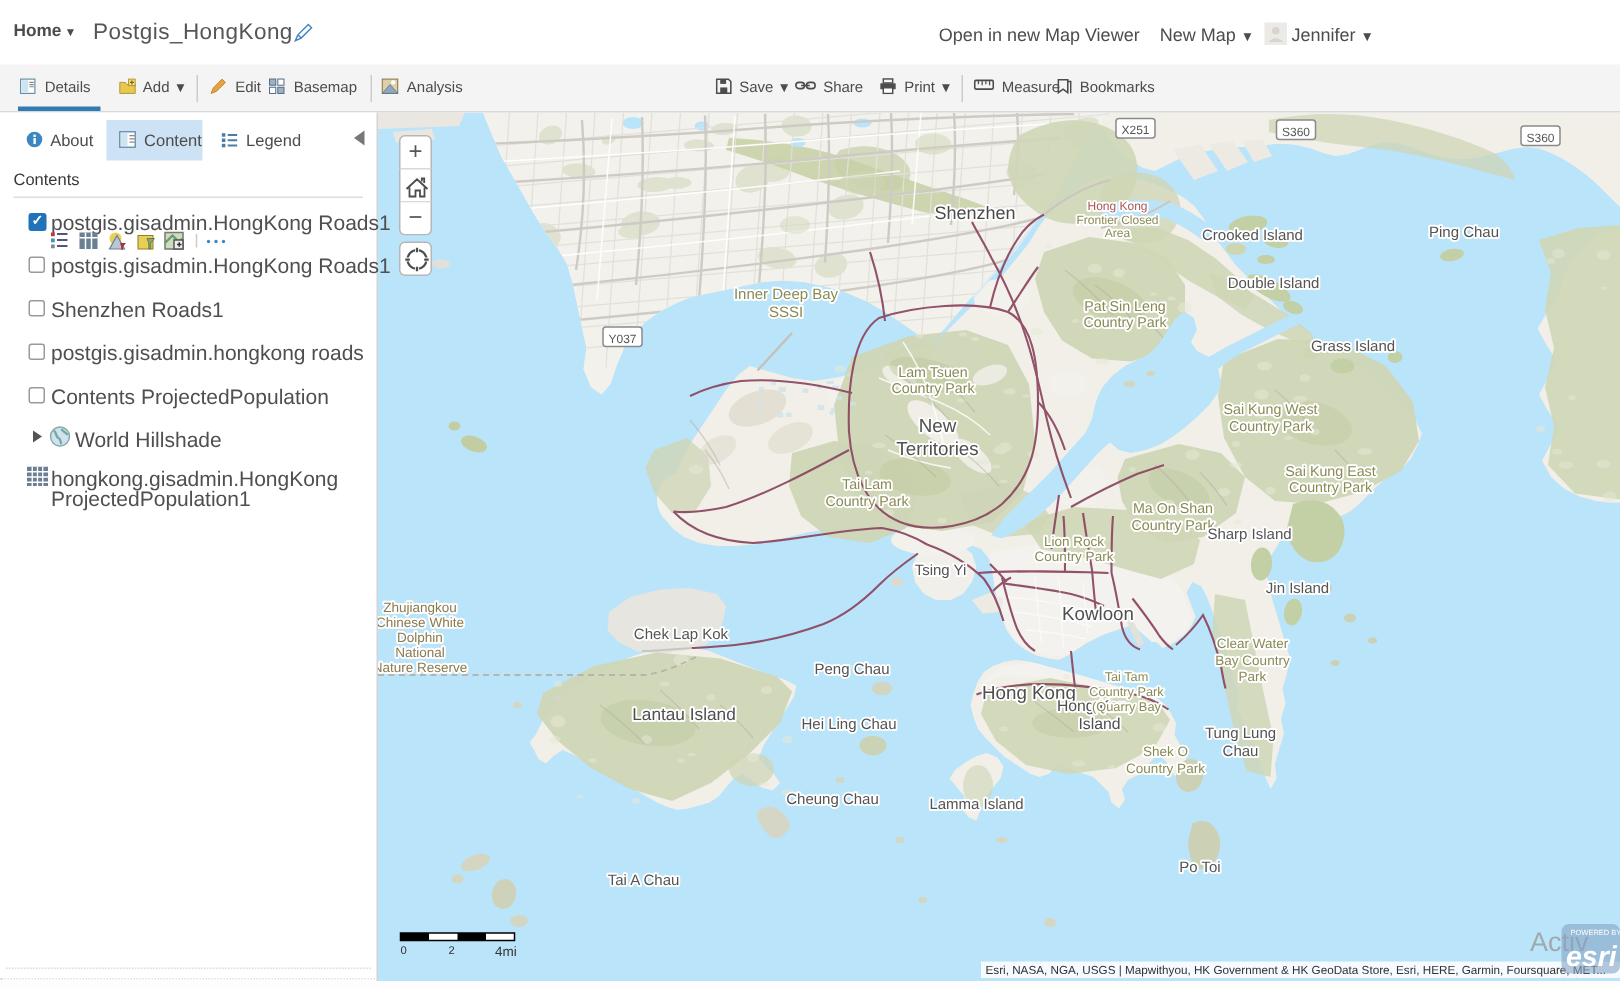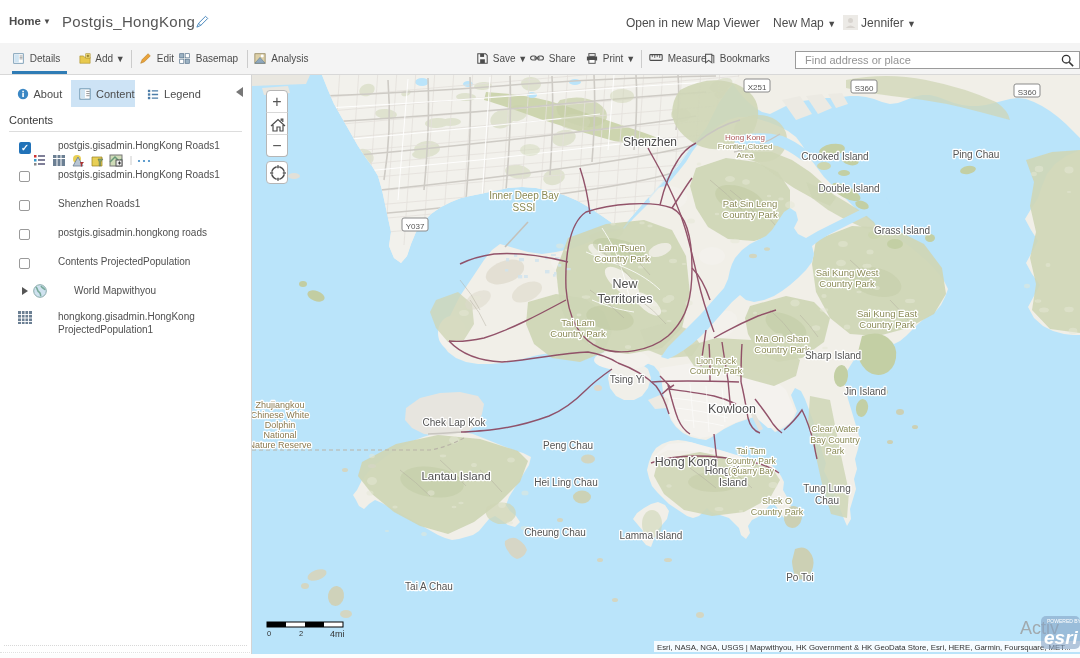--- a/index.html
+++ b/index.html
@@ -19,21 +19,21 @@
 #srch { position:absolute; left:795px; top:8px; width:285px; height:18px; background:#fff; border:1px solid #9b9b9b; }
 #srch span.ph { position:absolute; left:9px; top:2px; font-size:11px; color:#949494; }
 #srch .mag { position:absolute; right:5px; top:2px; }
 
 #panel { position:absolute; left:0; top:75px; width:252px; height:579px; background:#fff; border-right:1px solid #d4d4d4; }
 .tab { position:absolute; top:7px; height:24px; font-size:11px; color:#4c4c4c; line-height:24px; }
 .tabact { position:absolute; left:71px; top:5px; width:64px; height:27px; background:#cde3f5; }
 .collapse { position:absolute; right:8px; top:12px; width:0; height:0; border-top:5px solid transparent; border-bottom:5px solid transparent; border-right:7px solid #777; }
 .chead { position:absolute; left:9px; top:39px; font-size:11px; color:#383838; }
 .hr { position:absolute; left:9px; top:56px; width:233px; height:1px; background:#ddd; }
-.row { position:absolute; left:34px; font-size:10px; color:#4f4f4f; white-space:nowrap;margin-left:24px; }
+.row { position:absolute; left:34px; font-size:14px; color:#4f4f4f; white-space:nowrap; }
 .cb { position:absolute; left:19px; width:11px; height:11px; border:1px solid #9a9a9a; background:#fff; border-radius:2px; }
 .cbc { position:absolute; left:19px; width:12px; height:12px; background:#2172b8; border-radius:2px; color:#fff; font-size:9.5px; line-height:12px; text-align:center; font-weight:bold; }
 
 .mbtn { position:absolute; width:22px; background:#fff; border:1px solid #b6b6b6; }
 .micon { font-size:16px; color:#555; text-align:center; line-height:21px; font-weight:normal; }
 </style>
 </head>
 <body>
 <div id="app">
 
@@ -551,27 +551,20 @@
         </svg> Print <span style="font-size:9px">▼</span></span>
     <span class="tsep" style="left:641px"></span>
     <span class="tbi" style="left:649px"><svg width="14" height="11" viewBox="0 0 17 13" style="vertical-align:-1px;margin-right:2px">
           <rect x="1" y="3" width="15" height="7" rx="1" fill="none" stroke="#4c4c4c" stroke-width="1.3"></rect>
           <path d="M4 3 v3 M7 3 v4 M10 3 v3 M13 3 v4" stroke="#4c4c4c" stroke-width="1"></path>
         </svg> Measure</span>
     <span class="tbi" style="left:704px"><svg width="11" height="11" viewBox="0 0 14 14" style="vertical-align:-2px;margin-right:2px">
           <path d="M2 1.5 h8 v11 l-4-3 -4 3 Z" fill="none" stroke="#4c4c4c" stroke-width="1.3"></path>
           <path d="M10 3 h2.5 v10" fill="none" stroke="#4c4c4c" stroke-width="1.2"></path>
         </svg> Bookmarks</span>
-    <div id="srch">
-        <span class="ph">Find address or place</span>
-      <svg class="mag" width="13" height="13" viewBox="0 0 15 15">
-          <circle cx="6" cy="6" r="4.4" fill="none" stroke="#333" stroke-width="1.5"></circle>
-          <path d="M9.5 9.5 L14 14" stroke="#333" stroke-width="1.8"></path>
-        </svg>
-    </div>
   </div>
 
   <div id="panel">
     <span class="tab" style="left:17px"><svg width="12" height="12" viewBox="0 0 15 15" style="vertical-align:-2px;margin-right:2px">
           <circle cx="7.5" cy="7.5" r="6.5" fill="#3b87c4"></circle>
           <rect x="6.6" y="6.3" width="2" height="5" fill="#fff"></rect>
           <rect x="6.6" y="3.4" width="2" height="2" fill="#fff"></rect>
         </svg> About</span>
     <span class="tabact"></span>
     <span class="tab" style="left:79px"><svg width="12" height="12" viewBox="0 0 14 14" style="vertical-align:-2px;margin-right:2px">
@@ -630,21 +623,21 @@
     <span class="row" style="top:123px">Shenzhen Roads1</span>
     <span class="cb" style="top:154px"></span>
     <span class="row" style="top:152px">postgis.gisadmin.hongkong roads</span>
     <span class="cb" style="top:183px"></span>
     <span class="row" style="top:181px">Contents ProjectedPopulation</span>
     <span style="position:absolute;left:22px;top:212px;width:0;height:0;border-left:6px solid #555;border-top:4px solid transparent;border-bottom:4px solid transparent;"></span>
     <svg style="position:absolute;left:33px;top:209px" width="14" height="14" viewBox="0 0 14 14">
         <circle cx="7" cy="7" r="6.3" fill="#cfe2ef" stroke="#8aa"></circle>
         <path d="M3 3 C5 5 4 7 6 8 C8 9 7 11 8 12 M8 2 C9 4 11 4 12 6" stroke="#7a9" stroke-width="1.6" fill="none"></path>
       </svg>
-    <span class="row" style="left:50px;top:210px">World Mapwithyou</span>
+    <span class="row" style="left:50px;top:210px">World Hillshade</span>
     <svg style="position:absolute;left:18px;top:236px" width="14" height="13" viewBox="0 0 14 13">
         <rect x="0" y="0" width="14" height="13" fill="#6b7f93"></rect>
         <path d="M0 3.5 h14 M0 7 h14 M0 10.5 h14 M3.5 0 v13 M7 0 v13 M10.5 0 v13" stroke="#fff" stroke-width="0.9"></path>
       </svg>
     <span class="row" style="top:236px">hongkong.gisadmin.HongKong</span>
     <span class="row" style="top:249px">ProjectedPopulation1</span>
   </div>
 
   <div class="mbtn micon" style="left:266px;top:90px;height:23px;border-radius:4px 4px 0 0;">+</div>
   <div class="mbtn" style="left:266px;top:112px;height:23px;border-top:1px solid #d8d8d8;">

